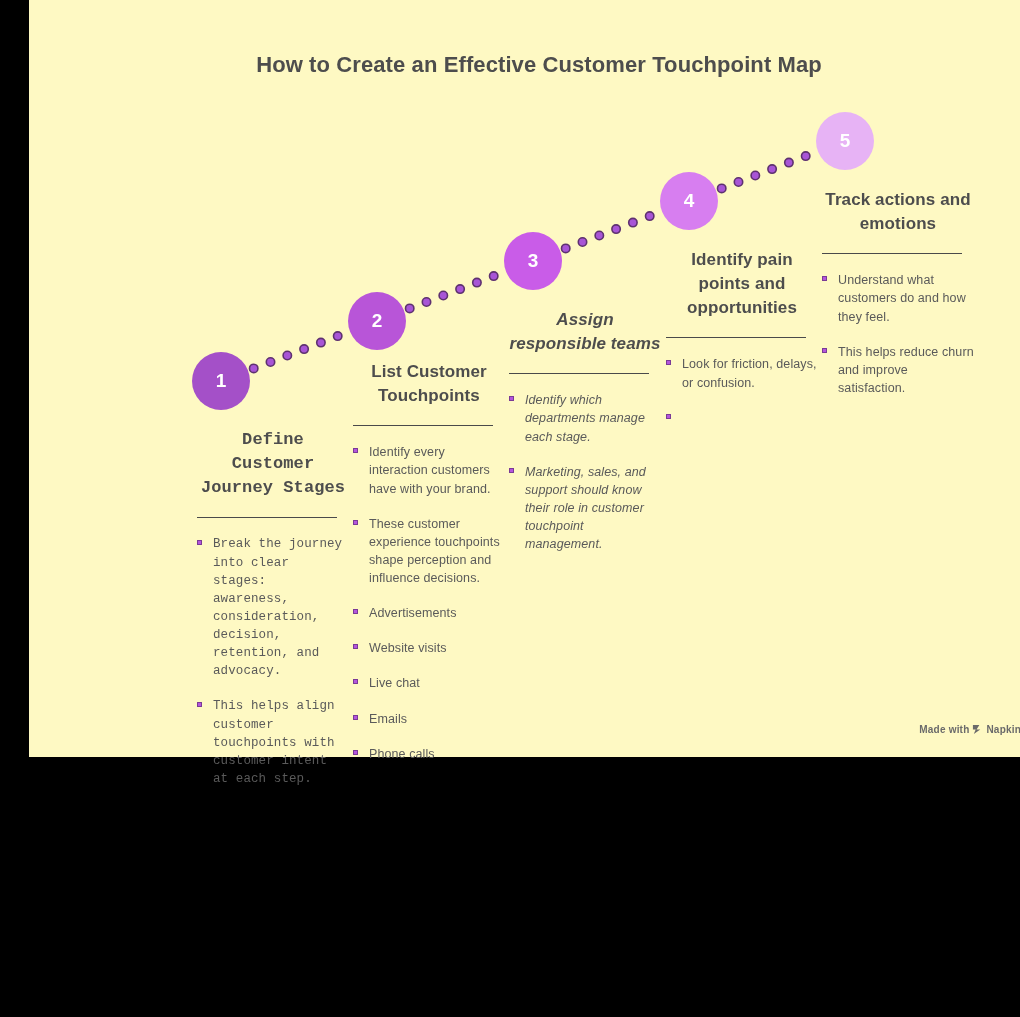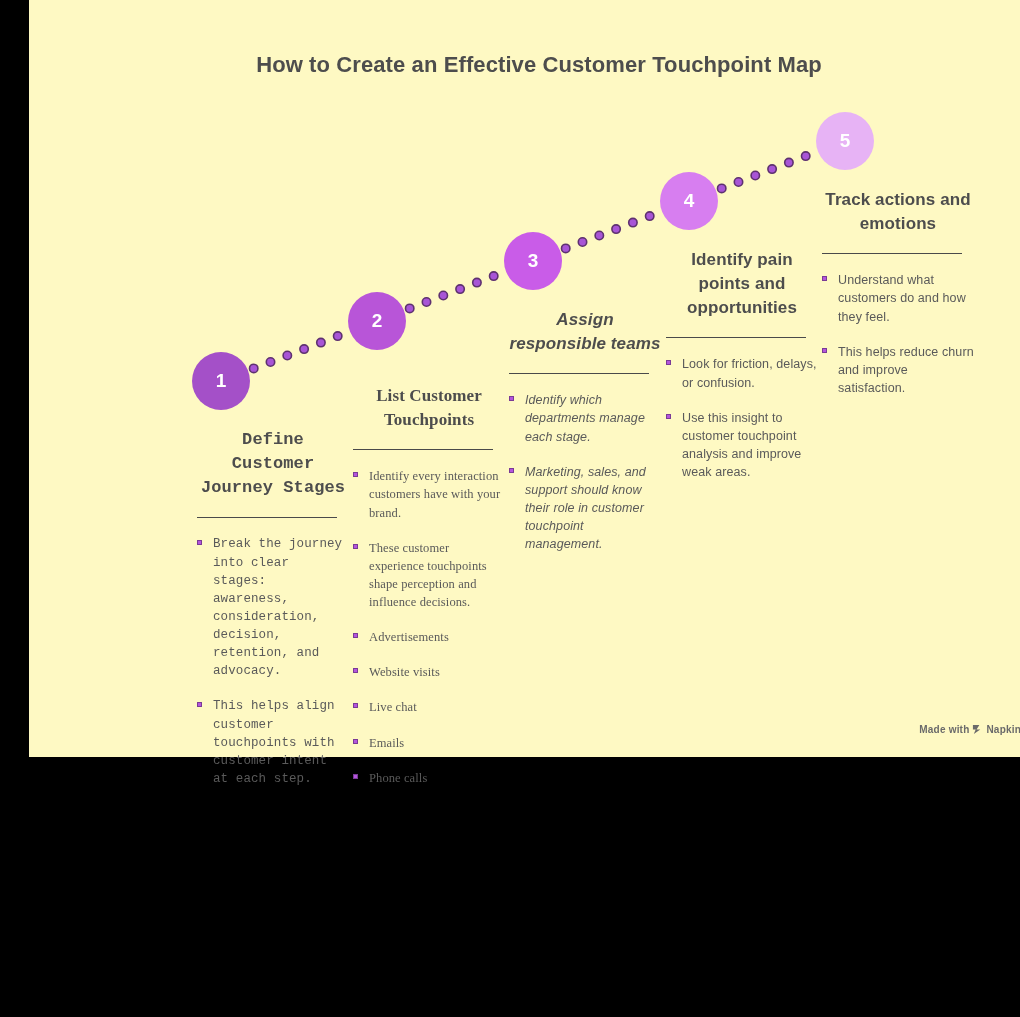--- a/index.html
+++ b/index.html
@@ -150,21 +150,21 @@
           <div class="step-heading">Define Customer Journey Stages</div>
           <div class="divider"></div>
           <ul class="bullets">
             <li><span class="bullet-marker"></span><span>Break the journey into clear stages: awareness, consideration, decision, retention, and advocacy.</span></li>
             <li><span class="bullet-marker"></span><span>This helps align customer touchpoints with customer intent at each step.</span></li>
           </ul>
         </div>
       </div>
       <div class="step" style="left: 324px; top: 0px;">
         <div class="circle" style="background: rgb(184, 85, 216); left: -5px; top: 292px;">2</div>
-        <div class="step-body" style="top: 384px; font-family: Liberation Serif, serif;">
+        <div class="step-body" style="top: 360px;">
           <div class="step-heading">List Customer Touchpoints</div>
           <div class="divider"></div>
           <ul class="bullets">
             <li><span class="bullet-marker"></span><span>Identify every interaction customers have with your brand.</span></li>
             <li><span class="bullet-marker"></span><span>These customer experience touchpoints shape perception and influence decisions.</span></li>
             <li><span class="bullet-marker"></span><span>Advertisements</span></li>
             <li><span class="bullet-marker"></span><span>Website visits</span></li>
             <li><span class="bullet-marker"></span><span>Live chat</span></li>
             <li><span class="bullet-marker"></span><span>Emails</span></li>
             <li><span class="bullet-marker"></span><span>Phone calls</span></li>
@@ -182,21 +182,21 @@
           </ul>
         </div>
       </div>
       <div class="step" style="left: 637px; top: 0px;">
         <div class="circle" style="background: rgb(215, 126, 240); left: -6px; top: 172px;">4</div>
         <div class="step-body" style="top: 248px;">
           <div class="step-heading">Identify pain points and opportunities</div>
           <div class="divider"></div>
           <ul class="bullets">
             <li><span class="bullet-marker"></span><span>Look for friction, delays, or confusion.</span></li>
-            <li><span class="bullet-marker"></span><span>Use this insight to customer touchpoint analysis and improve weak areas.</span></li>
+            <li><span class="bullet-marker"></span></li>
           </ul>
         </div>
       </div>
       <div class="step" style="left: 793px; top: 0px;">
         <div class="circle" style="background: rgb(231, 179, 245); left: -6px; top: 112px;">5</div>
         <div class="step-body" style="top: 188px;">
           <div class="step-heading">Track actions and emotions</div>
           <div class="divider"></div>
           <ul class="bullets">
             <li><span class="bullet-marker"></span><span>Understand what customers do and how they feel.</span></li>

